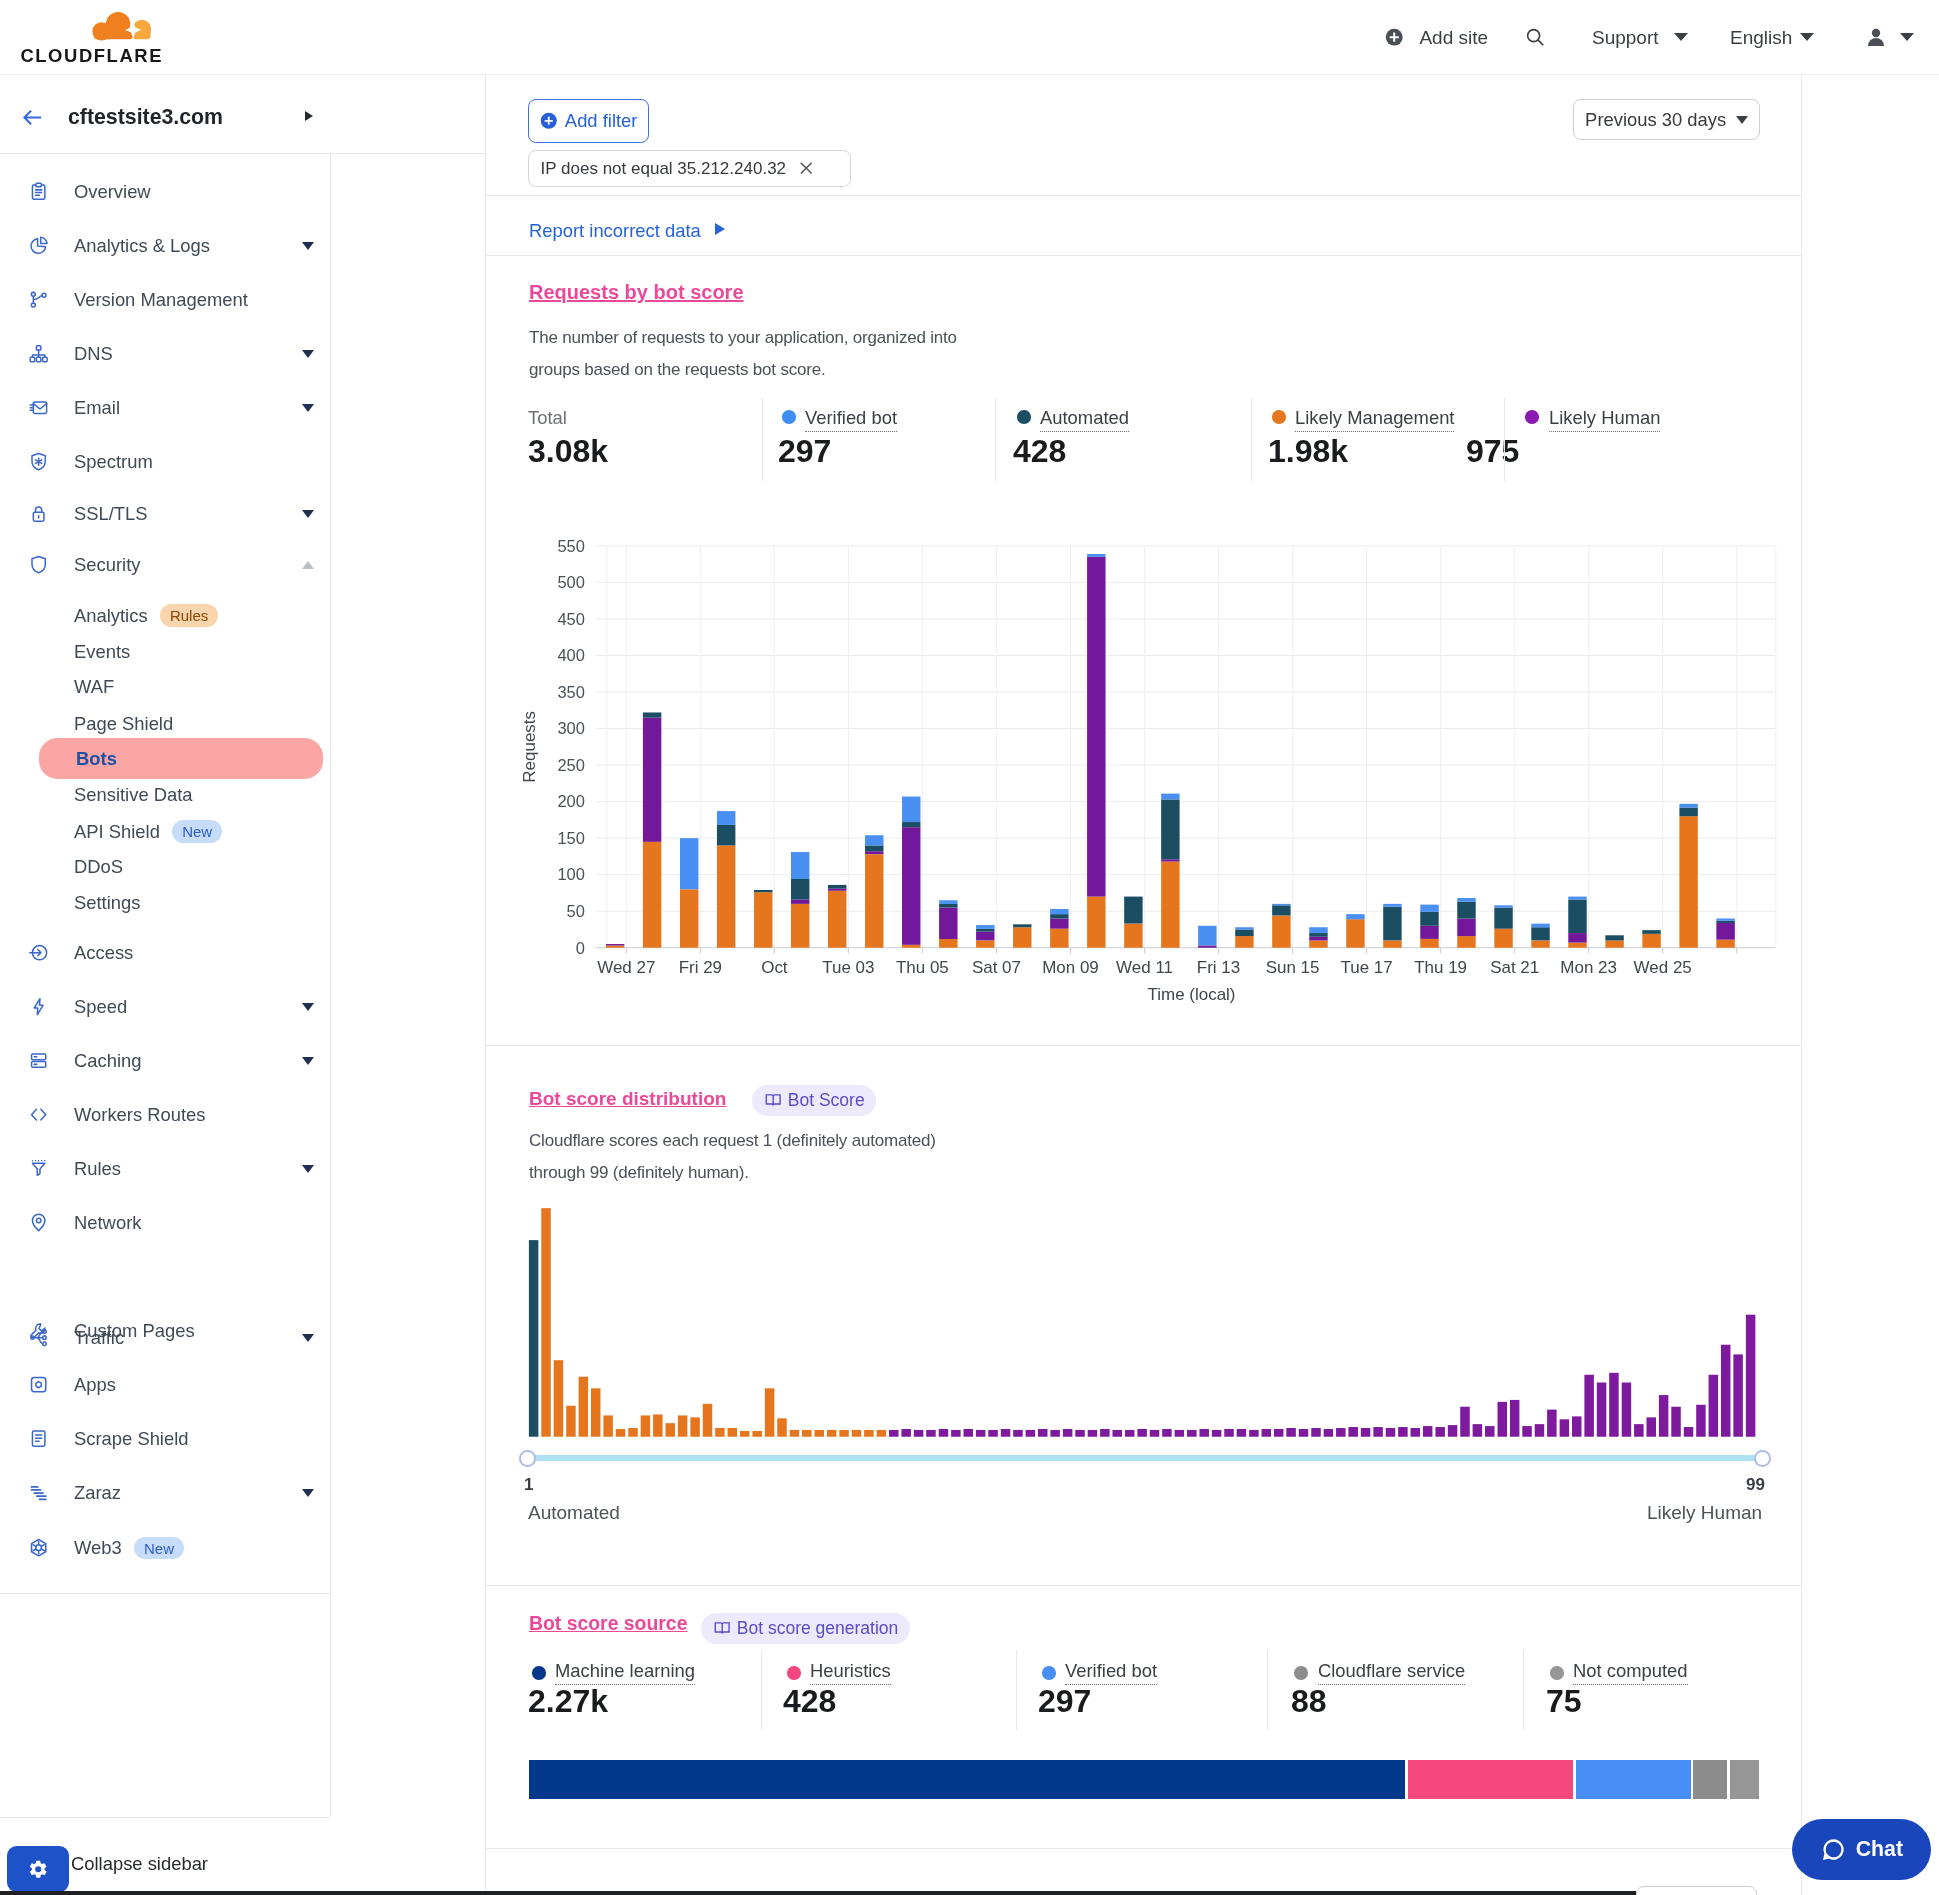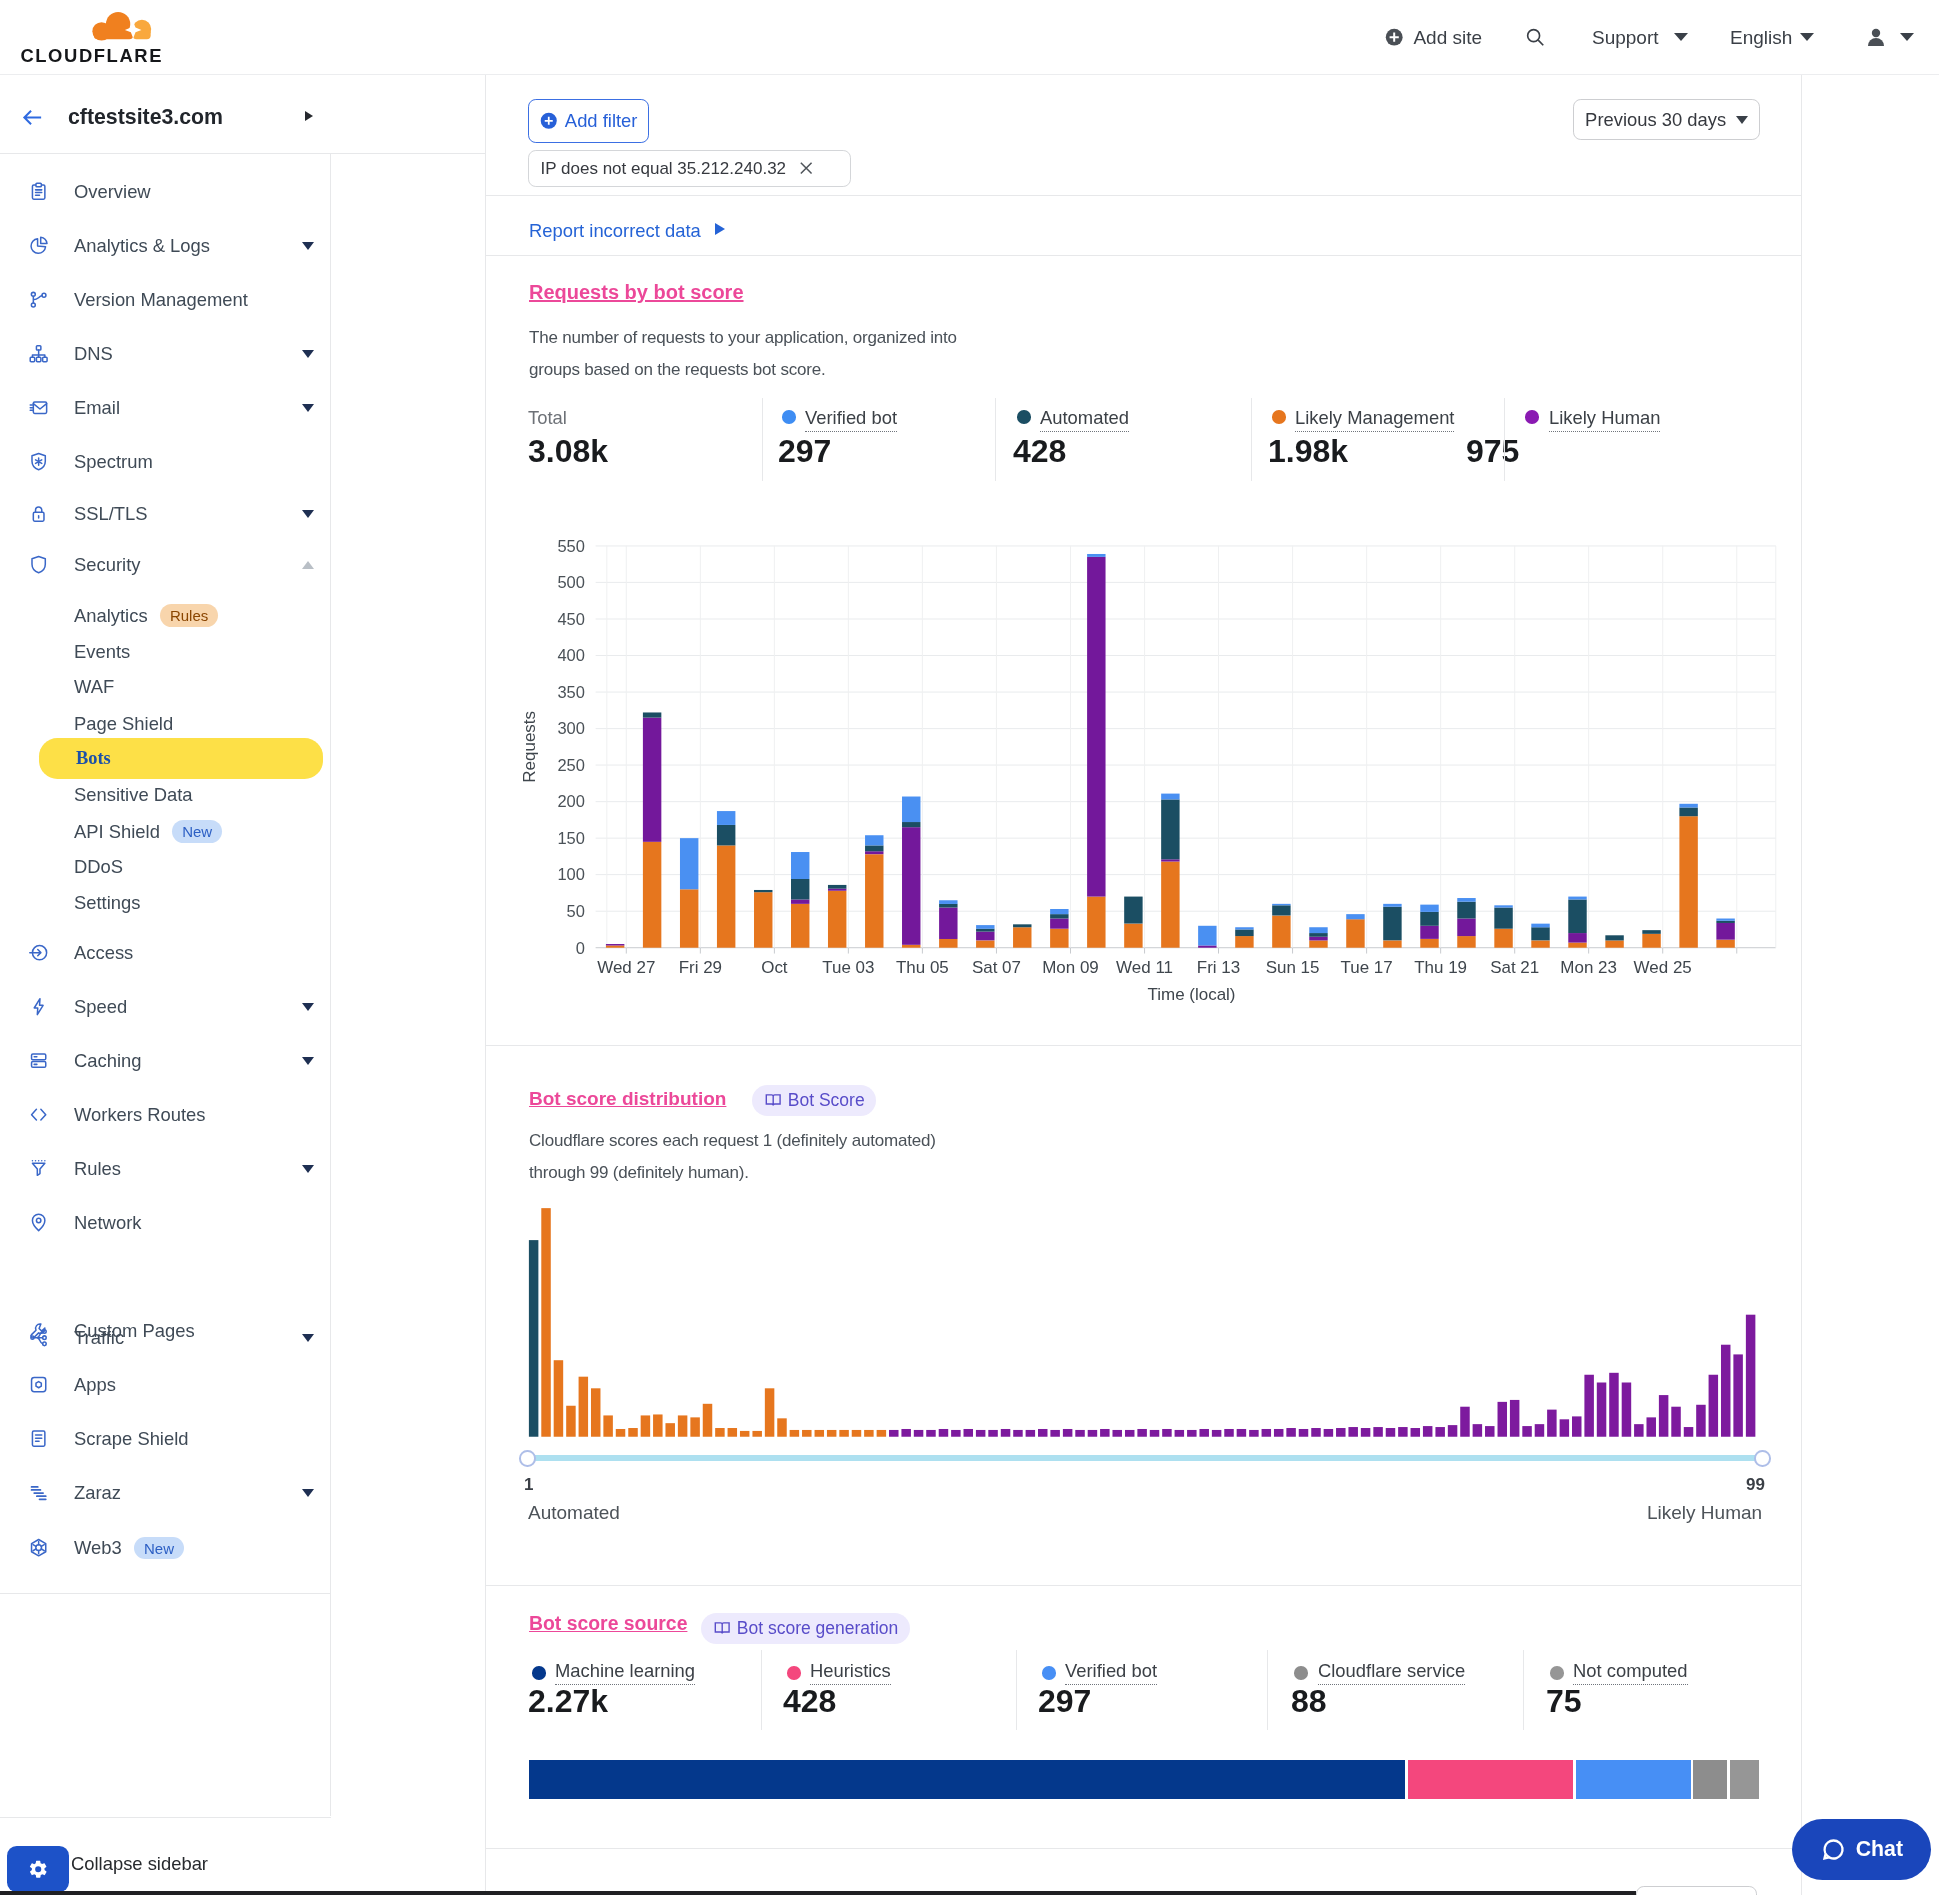--- a/index.html
+++ b/index.html
@@ -10,21 +10,21 @@
 .caret { width:0; height:0; border-left:6.3px solid transparent; border-right:6.3px solid transparent; border-top:8.2px solid #1e2f52; display:inline-block; }
 .caret.up { border-top:none; border-bottom:8.7px solid #b9bfc6; }
 .hcaret { position:absolute; top:33px; width:0; height:0; border-left:7.8px solid transparent; border-right:7.8px solid transparent; border-top:8.7px solid #3a4048; }
 .sidebar { position:absolute; left:0; top:154px; width:331px; height:1662px; border-right:1px solid #e7e8ea; background:#fff; }
 .nav { position:absolute; left:0; width:331px; height:52px; display:flex; align-items:center; color:#3f4a56; font-size:18.4px; padding-left:74px; white-space:nowrap; }
 .nav .caret { position:absolute; right:17.5px; }
 .nico { position:absolute; left:28px; width:21.3px; height:21.3px; color:#3A67C8; }
 .nicon { width:21.3px; height:21.3px; display:block; }
 .sub { position:absolute; left:0; width:331px; height:41px; display:flex; align-items:center; color:#3f4a56; font-size:18.4px; padding-left:74px; white-space:nowrap; }
 .sub .b { color:#1C51A8; font-weight:bold; }
-.sub.active { background:#fde047; border-radius:18.4px; left:39px; width:284px; padding-left:37px;font-family:Liberation Serif, serif; }
+.sub.active { background:#fca5a5; border-radius:18.4px; left:39px; width:284px; padding-left:37px; }
 .badge { font-size:15px; padding:2.9px 9.7px; border-radius:12.6px; white-space:nowrap; margin-left:12.6px; }
 .badge.beta { background:#F8D5AC; color:#8a4500; }
 .badge.new { background:#C7DCF9; color:#2C5FC4; }
 .dot { position:absolute; width:13.6px; height:13.6px; border-radius:50%; }
 .leglabel { position:absolute; font-size:18.4px; color:#3b4046; white-space:nowrap; }
 .dotted { border-bottom:1.9px dotted #70757c; padding-bottom:1.9px; }
 .legval { position:absolute; font-size:32px; font-weight:700; color:#191b1e; }
 .vsep { position:absolute; width:1px; background:#e7e8ea; }
 .title { position:absolute; font-size:19.4px; font-weight:700; color:#ec4899; white-space:nowrap;text-decoration:underline; }
 .desc { position:absolute; font-size:17px; color:#4a5158; line-height:32px; letter-spacing:-0.2px; }
@@ -45,21 +45,21 @@
       <rect x="7" y="20.5" width="40.5" height="10.5" rx="4"></rect>
     </g>
 <path fill="#fff" d="M47.5 13 l2.4 6.1 6.1 2.4 -6.1 2.4 -2.4 6.1 -2.4-6.1 -6.1-2.4 6.1-2.4 Z"></path>
 </svg>
 <div class="abs" style="left:20.4px;top:45px;font-size:18.4px;font-weight:800;letter-spacing:1.6px;color:#15171a">CLOUDFLARE</div>
 <div class="hitem" style="left:1385px">
     <svg width="18.4" height="18.4" viewBox="0 0 24 24" fill="#4a4f55">
       <circle cx="12" cy="12" r="11"></circle>
       <path d="M12 6v12 M6 12h12" stroke="#fff" stroke-width="2.6"></path>
     </svg>
-    <span style="margin-left:10px">Add site</span>
+    <span style="margin-left:16px">Add site</span>
   </div>
 <svg class="abs" style="left:1524px;top:26px" width="22" height="22" viewBox="0 0 24 24" fill="none" stroke="#3a3f46" stroke-width="1.8">
     <circle cx="10.5" cy="10.5" r="6.5"></circle>
     <line x1="15.5" y1="15.5" x2="21" y2="21"></line>
   </svg>
 <div class="hitem" style="left:1592px">Support</div>
 <span class="hcaret" style="left:1674px"></span>
 <div class="hitem" style="left:1730px">English</div>
 <span class="hcaret" style="left:1800px"></span>
 <svg class="abs" style="left:1864px;top:25px" width="24" height="24" viewBox="0 0 24 24" fill="#4a4f55">

